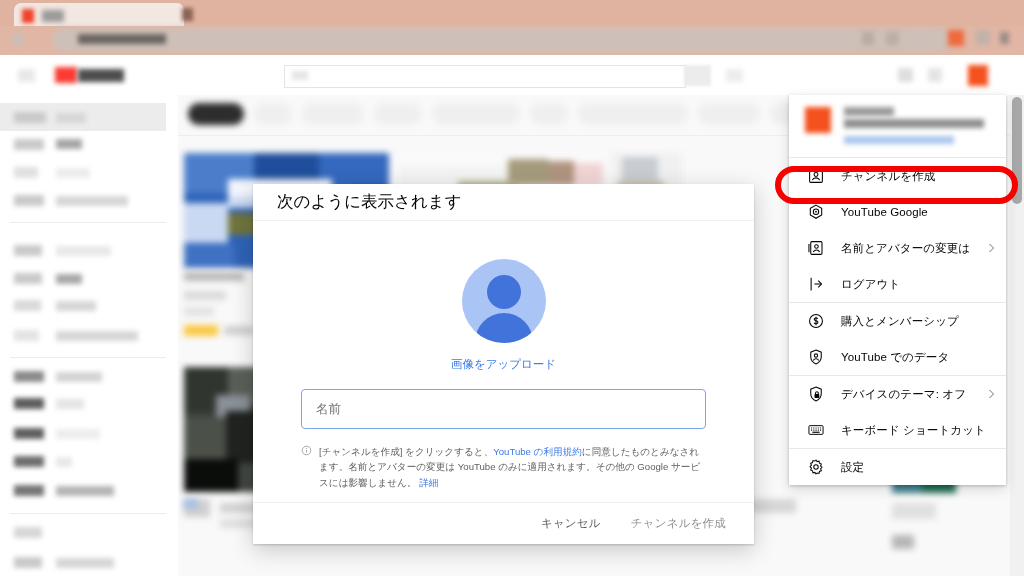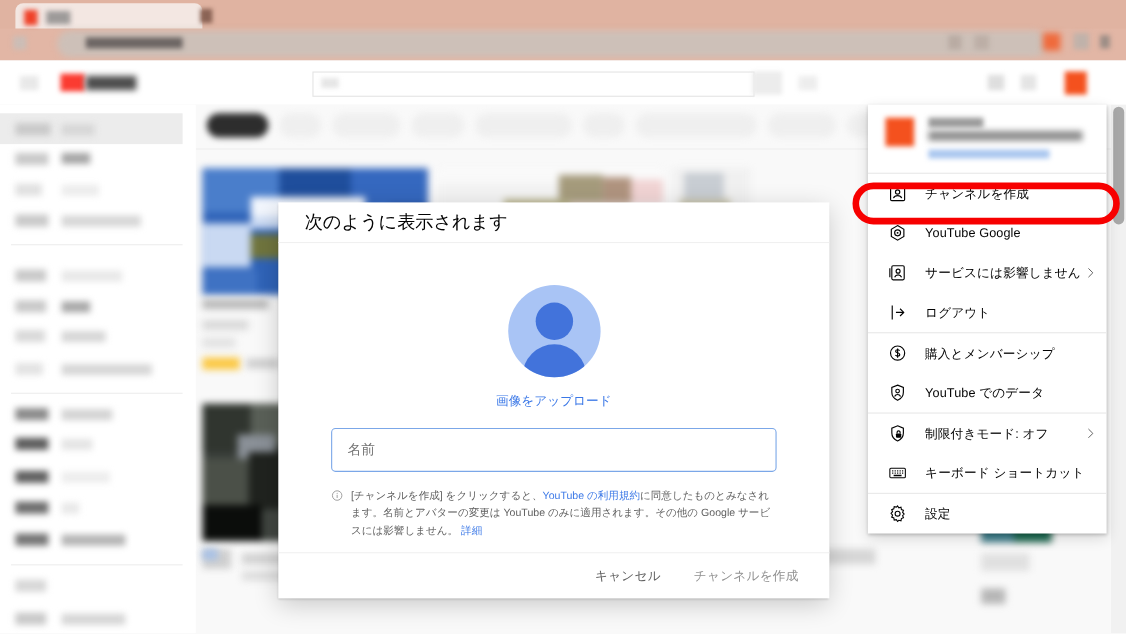--- a/index.html
+++ b/index.html
@@ -362,21 +362,21 @@
 
     <div class="mi">
       <span class="mi-ico">
         <svg viewBox="0 0 24 24" fill="none" stroke="currentColor" stroke-width="1.4">
           <rect x="5" y="3.5" width="15" height="17" rx="1.5"></rect>
           <path d="M2.6 6.5v11"></path>
           <circle cx="12.6" cy="10" r="2.4"></circle>
           <path d="M8.4 17.3c.8-1.8 2.4-2.7 4.2-2.7s3.4.9 4.2 2.7"></path>
         </svg>
       </span>
-      <span class="mi-lbl">サービスには影響しません</span>
+      <span class="mi-lbl">名前とアバターの変更は</span>
       <span class="mi-arrow">
         <svg viewBox="0 0 24 24" fill="none" stroke="currentColor" stroke-width="1.8">
             <path d="M9 4l8 8-8 8"></path>
           </svg>
       </span>
     </div>
 
     <div class="mi">
       <span class="mi-ico">
         <svg viewBox="0 0 24 24" fill="none" stroke="currentColor" stroke-width="1.4">
@@ -417,21 +417,21 @@
 
 
     <div class="mi">
       <span class="mi-ico">
         <svg viewBox="0 0 24 24" fill="none" stroke="currentColor" stroke-width="1.4">
           <path d="M12 2.8l7 2.8v6c0 4.4-3 8-7 9.6-4-1.6-7-5.2-7-9.6v-6z"></path>
           <rect x="10" y="12" width="6.4" height="5.2" rx="1" fill="currentColor" stroke="none"></rect>
           <path d="M11.4 12v-1.3a1.8 1.8 0 0 1 3.6 0V12"></path>
         </svg>
       </span>
-      <span class="mi-lbl">制限付きモード: オフ</span>
+      <span class="mi-lbl">デバイスのテーマ: オフ</span>
       <span class="mi-arrow">
         <svg viewBox="0 0 24 24" fill="none" stroke="currentColor" stroke-width="1.8">
             <path d="M9 4l8 8-8 8"></path>
           </svg>
       </span>
     </div>
 
 
     <div class="mi">
       <span class="mi-ico">

